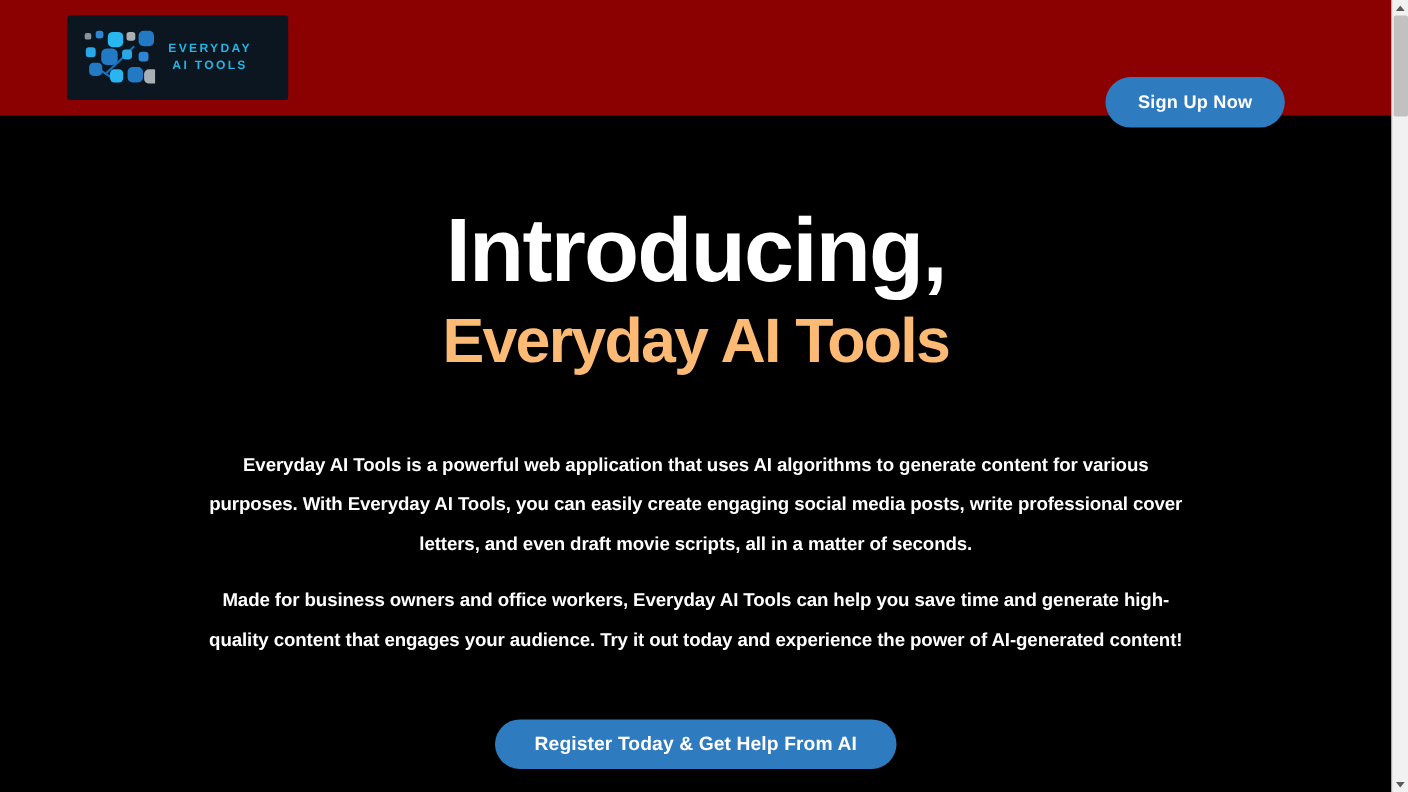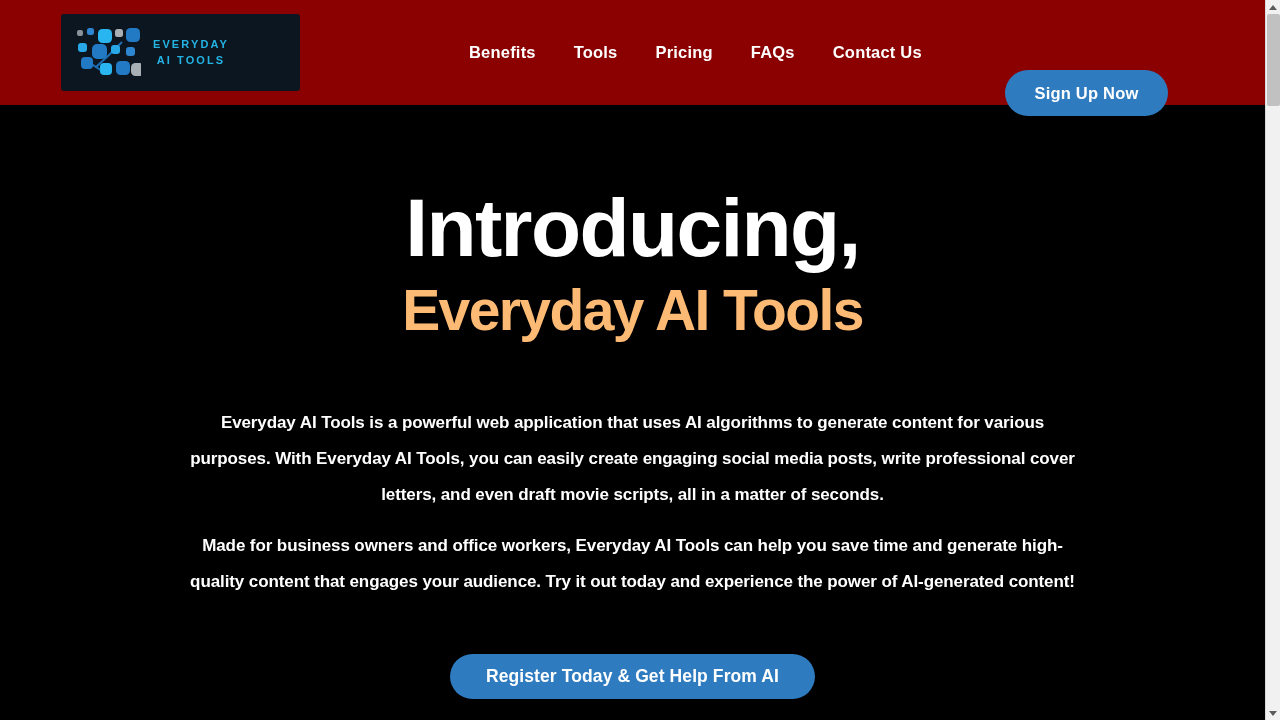--- a/index.html
+++ b/index.html
@@ -42,21 +42,21 @@
     height:105px;
     background:#8B0000;
     display:flex;
     align-items:center;
   }
 
   .logo {
     position:absolute;
     left:61px;
     top:14px;
-    width:239px;
+    width:201px;
     height:77px;
     background:#0B1620;
     border-radius:3px;
     display:flex;
     align-items:center;
     padding-left:14px;
     gap:12px;
     cursor:pointer;
   }
 
@@ -240,27 +240,20 @@
           <rect x="25" y="36" width="12" height="12" rx="4" fill="#29B6F0"></rect>
           <rect x="41" y="34" width="14" height="14" rx="4.5" fill="#2279C4"></rect>
           <rect x="56" y="36" width="13" height="13" rx="4.5" fill="#A8AFB5"></rect>
         </svg>
         <div class="logo-text">
           <span>EVERYDAY</span>
           <span>AI TOOLS</span>
         </div>
       </div>
 
-      <nav class="main-nav">
-        <a class="nav-link" href="#">Benefits</a>
-        <a class="nav-link" href="#">Tools</a>
-        <a class="nav-link" href="#">Pricing</a>
-        <a class="nav-link" href="#">FAQs</a>
-        <a class="nav-link" href="#">Contact Us</a>
-      </nav>
 
       <button class="signup-btn">Sign Up Now</button>
     </header>
 
     <section class="hero">
       <h1 class="hero-title">Introducing,</h1>
       <h1 class="hero-title-accent">Everyday AI Tools</h1>
 
       <div class="hero-body">
         <p class="hero-paragraph">Everyday AI Tools is a powerful web application that uses AI algorithms to generate content for various purposes. With Everyday AI Tools, you can easily create engaging social media posts, write professional cover letters, and even draft movie scripts, all in a matter of seconds.</p>

